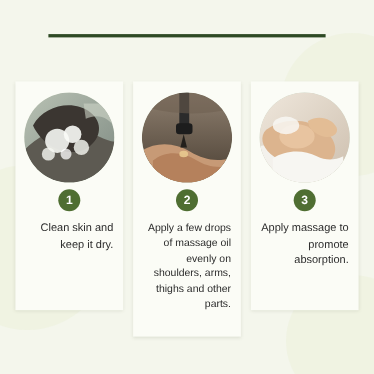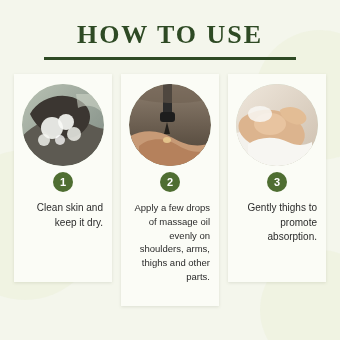--- a/index.html
+++ b/index.html
@@ -112,21 +112,20 @@
 </head>
 <body>
 
 <div class="page">
 
   <div class="bg-blob b1"></div>
   <div class="bg-blob b2"></div>
   <div class="bg-blob b3"></div>
 
   <div class="title-wrap">
-    <div class="title">HOW TO USE</div>
     <div class="title-rule"></div>
   </div>
 
   <div class="cards">
 
     <div class="card c1">
       <div class="photo">
         <svg viewBox="0 0 82 82" xmlns="http://www.w3.org/2000/svg" aria-hidden="true">
           <defs>
             <clipPath id="cp1">
@@ -199,17 +198,17 @@
             <path d="M-4 50 C 16 44 34 48 52 58 C 64 64 74 64 86 60 L 86 86 L -4 86 Z" fill="#f3f1ec"></path>
             <path d="M6 34 C 22 22 44 24 58 34 C 68 41 72 52 66 60 C 54 72 24 68 10 56 C 2 49 0 40 6 34 Z" fill="#dcb48e"></path>
             <ellipse cx="34" cy="40" rx="16" ry="11" fill="#e8c4a0"></ellipse>
             <path d="M44 26 C 54 20 66 24 70 32 C 72 38 66 42 58 40 C 50 38 44 32 44 26 Z" fill="#e3bd95"></path>
             <path d="M12 60 C 24 52 40 52 52 58 C 60 62 68 62 76 58 L 76 86 L 12 86 Z" fill="#f7f6f2"></path>
             <ellipse cx="24" cy="30" rx="12" ry="8" fill="#f8f7f3" opacity=".85"></ellipse>
           </g>
         </svg>
       </div>
       <div class="badge">3</div>
-      <div class="caption">Gently thighs to promote absorption.</div>
+      <div class="caption">Apply massage to promote absorption.</div>
     </div>
 
   </div>
 </div>
 
 </body></html>

